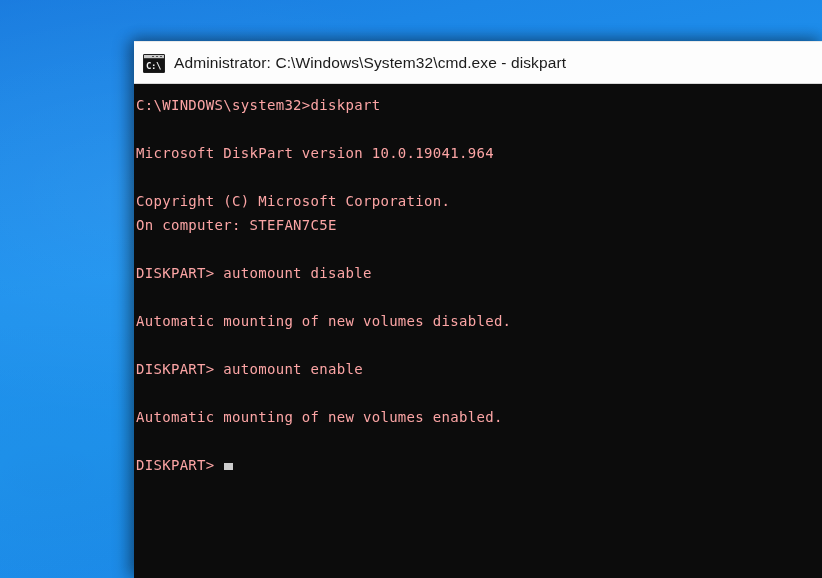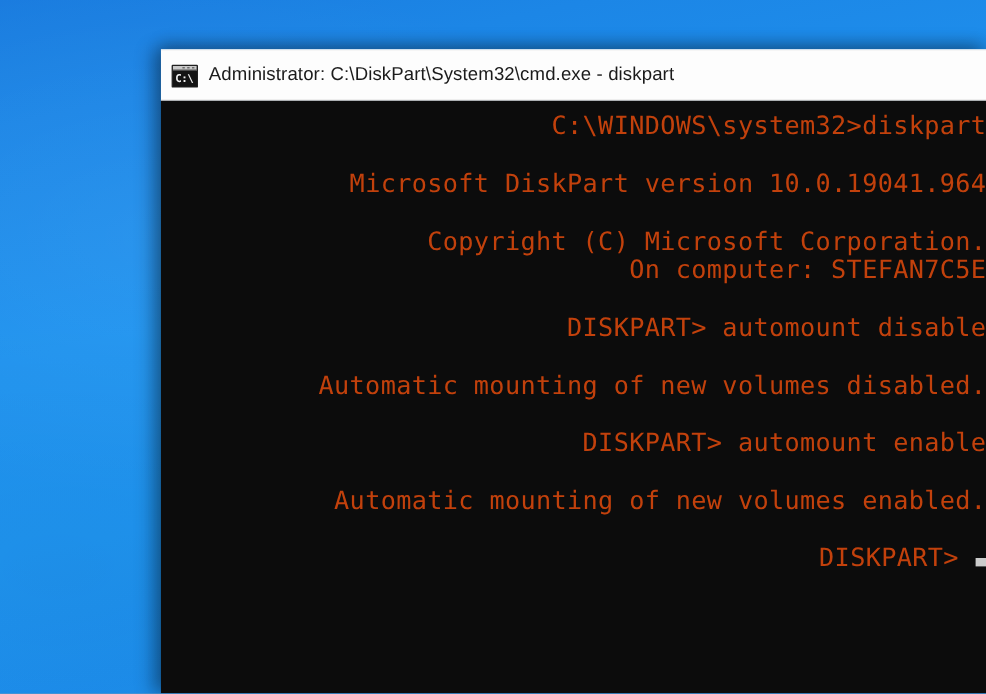--- a/index.html
+++ b/index.html
@@ -130,28 +130,27 @@
     flex: 1 1 auto;
     background: #0c0c0c;
     padding: 9px 0 0 2px;
     overflow: hidden;
     position: relative;
     cursor: text;
   }
 
   #console-output {
     font-family: "DejaVu Sans Mono", "Liberation Mono", monospace;
-    font-size: 21px;
+    font-size: 14px;
     line-height: 24px;
-    color: #c2410c;
+    color: #fca5a5;
     white-space: pre;
     letter-spacing: 0.3px;
     padding-left: 0px;
     margin: 0;
-    text-align: right;
   }
   .line {
     height: 24px;
     white-space: pre;
   }
   .line.blank { color: transparent; }
 
   
   .cursor {
     display: inline-block;
@@ -173,20 +172,20 @@
 
   <div id="title-bar">
     <span class="cmd-icon">
       <span class="bar">
         <i></i>
           <i></i>
           <i></i>
       </span>
       <span class="glyph">C:\</span>
     </span>
-    <span id="title-text">Administrator: C:\DiskPart\System32\cmd.exe - diskpart</span>
+    <span id="title-text">Administrator: C:\Windows\System32\cmd.exe - diskpart</span>
   </div>
 
   <div id="console-body">
     <div id="console-output"><div class="line">C:\WINDOWS\system32&gt;diskpart</div><div class="line blank">&nbsp;</div><div class="line">Microsoft DiskPart version 10.0.19041.964</div><div class="line blank">&nbsp;</div><div class="line">Copyright (C) Microsoft Corporation.</div><div class="line">On computer: STEFAN7C5E</div><div class="line blank">&nbsp;</div><div class="line">DISKPART&gt; automount disable</div><div class="line blank">&nbsp;</div><div class="line">Automatic mounting of new volumes disabled.</div><div class="line blank">&nbsp;</div><div class="line">DISKPART&gt; automount enable</div><div class="line blank">&nbsp;</div><div class="line">Automatic mounting of new volumes enabled.</div><div class="line blank">&nbsp;</div><div class="line">DISKPART&gt; <span class="cursor"></span></div></div>
   </div>
 
 </div>
 
 </body></html>

